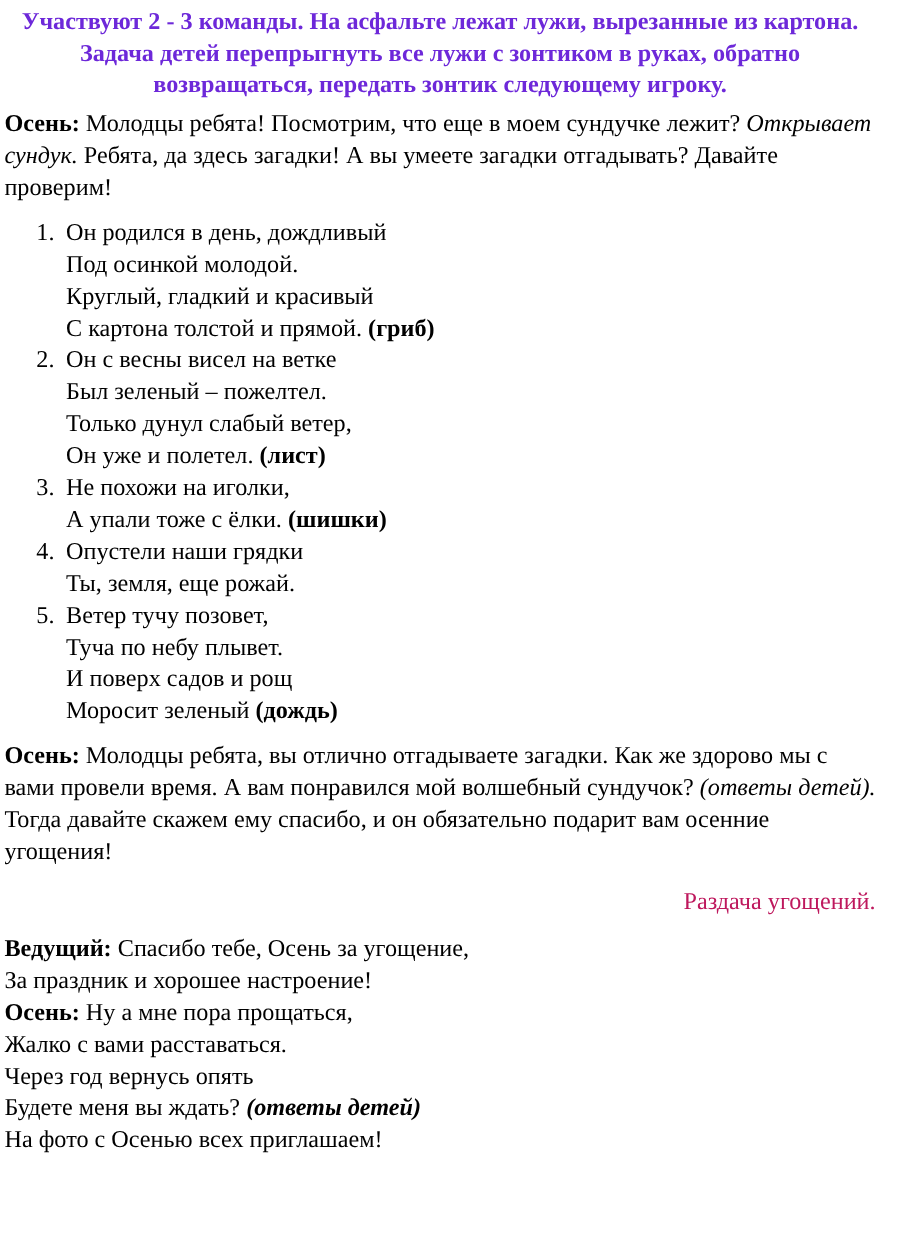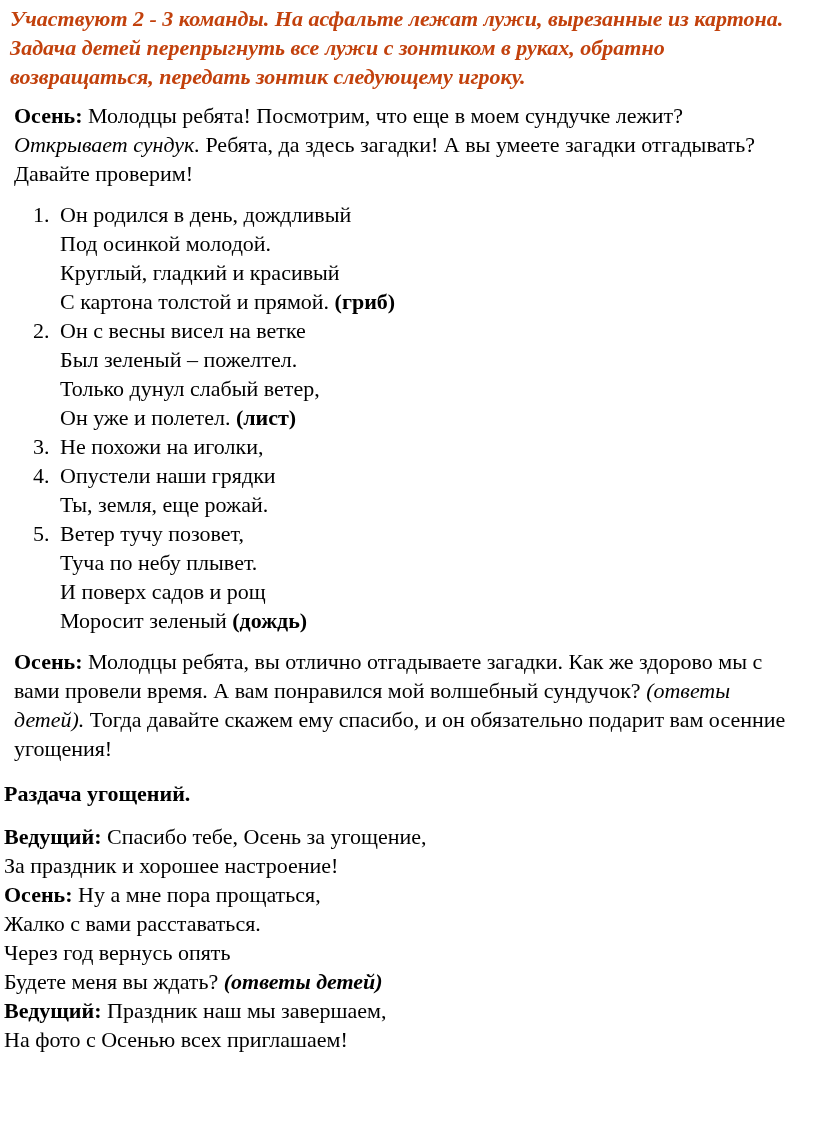--- a/index.html
+++ b/index.html
@@ -12,45 +12,44 @@
     height: 1144px;
     overflow: hidden;
     font-family: "Liberation Serif", "DejaVu Serif", serif;
     font-size: 22px;
     line-height: 29px;
     color: #000000;
   }
   .page {
     padding: 4px 20px 8px 4px;
   }
-  p { margin: 10px; }
+  p { margin: 0; }
   .intro {
-    text-align: left;
+    text-align: center;
     font-weight: bold;
-    font-style: italic;
-    color: #c2410c;
+    color: #6d28d9;
     margin: 0 6px 6px 6px;
   }
   .riddles {
     margin: 12px 0 12px 0;
   }
   .riddle {
     display: flex;
     margin-left: 29px;
   }
   .riddle .num {
     width: 27px;
     flex-shrink: 0;
   }
   .rlines { flex: 1; }
   .answer { font-weight: bold; }
   .section-heading {
-    text-align: left;
-    font-weight: bold;
-    color: #000000;
+    text-align: right;
+    font-weight: normal;
+    color: #be185d;
     margin: 16px 0 14px 0;
   }
   .speaker { font-weight: bold; }
   .stage { font-style: italic; }
   .aside-italic { font-style: italic; }
   .aside-bold-italic { font-style: italic; font-weight: bold; }
 </style>
 </head>
 <body>
 
@@ -90,20 +89,24 @@
           <span>Он уже и полетел.</span>
           <span class="answer">(лист)</span>
         </div>
       </div>
     </div>
 
     <div class="riddle">
       <span class="num">3.</span>
       <div class="rlines">
         <div>Не похожи на иголки,</div>
+        <div>
+          <span>А упали тоже с ёлки.</span>
+          <span class="answer">(шишки)</span>
+        </div>
       </div>
     </div>
 
     <div class="riddle">
       <span class="num">4.</span>
       <div class="rlines">
         <div>Опустели наши грядки</div>
         <div>Ты, земля, еще рожай.</div>
       </div>
     </div>
@@ -148,21 +151,17 @@
       <span>Жалко с вами расставаться.</span>
     </div>
     <div class="line">
       <span>Через год вернусь опять</span>
     </div>
     <div class="line">
       <span>Будете меня вы ждать?</span>
       <span class="aside-bold-italic">(ответы детей)</span>
     </div>
     <div class="line">
-      <span class="speaker">Ведущий:</span>
-      <span>Праздник наш мы завершаем,</span>
-    </div>
-    <div class="line">
       <span>На фото с Осенью всех приглашаем!</span>
     </div>
   </div>
 
 </div>
 
 </body></html>

